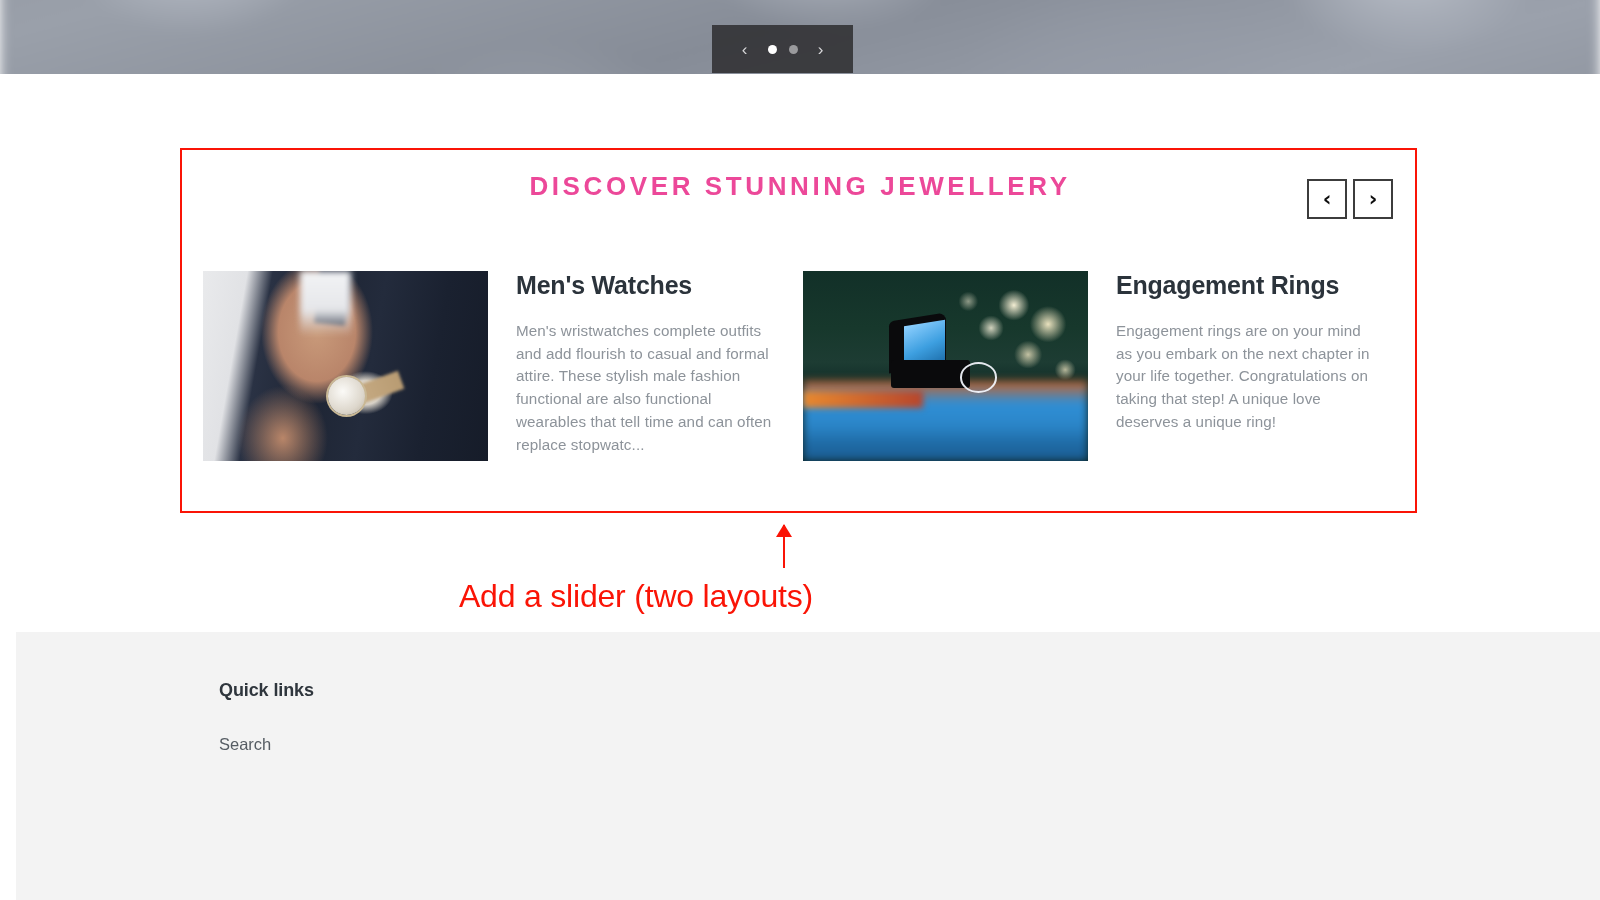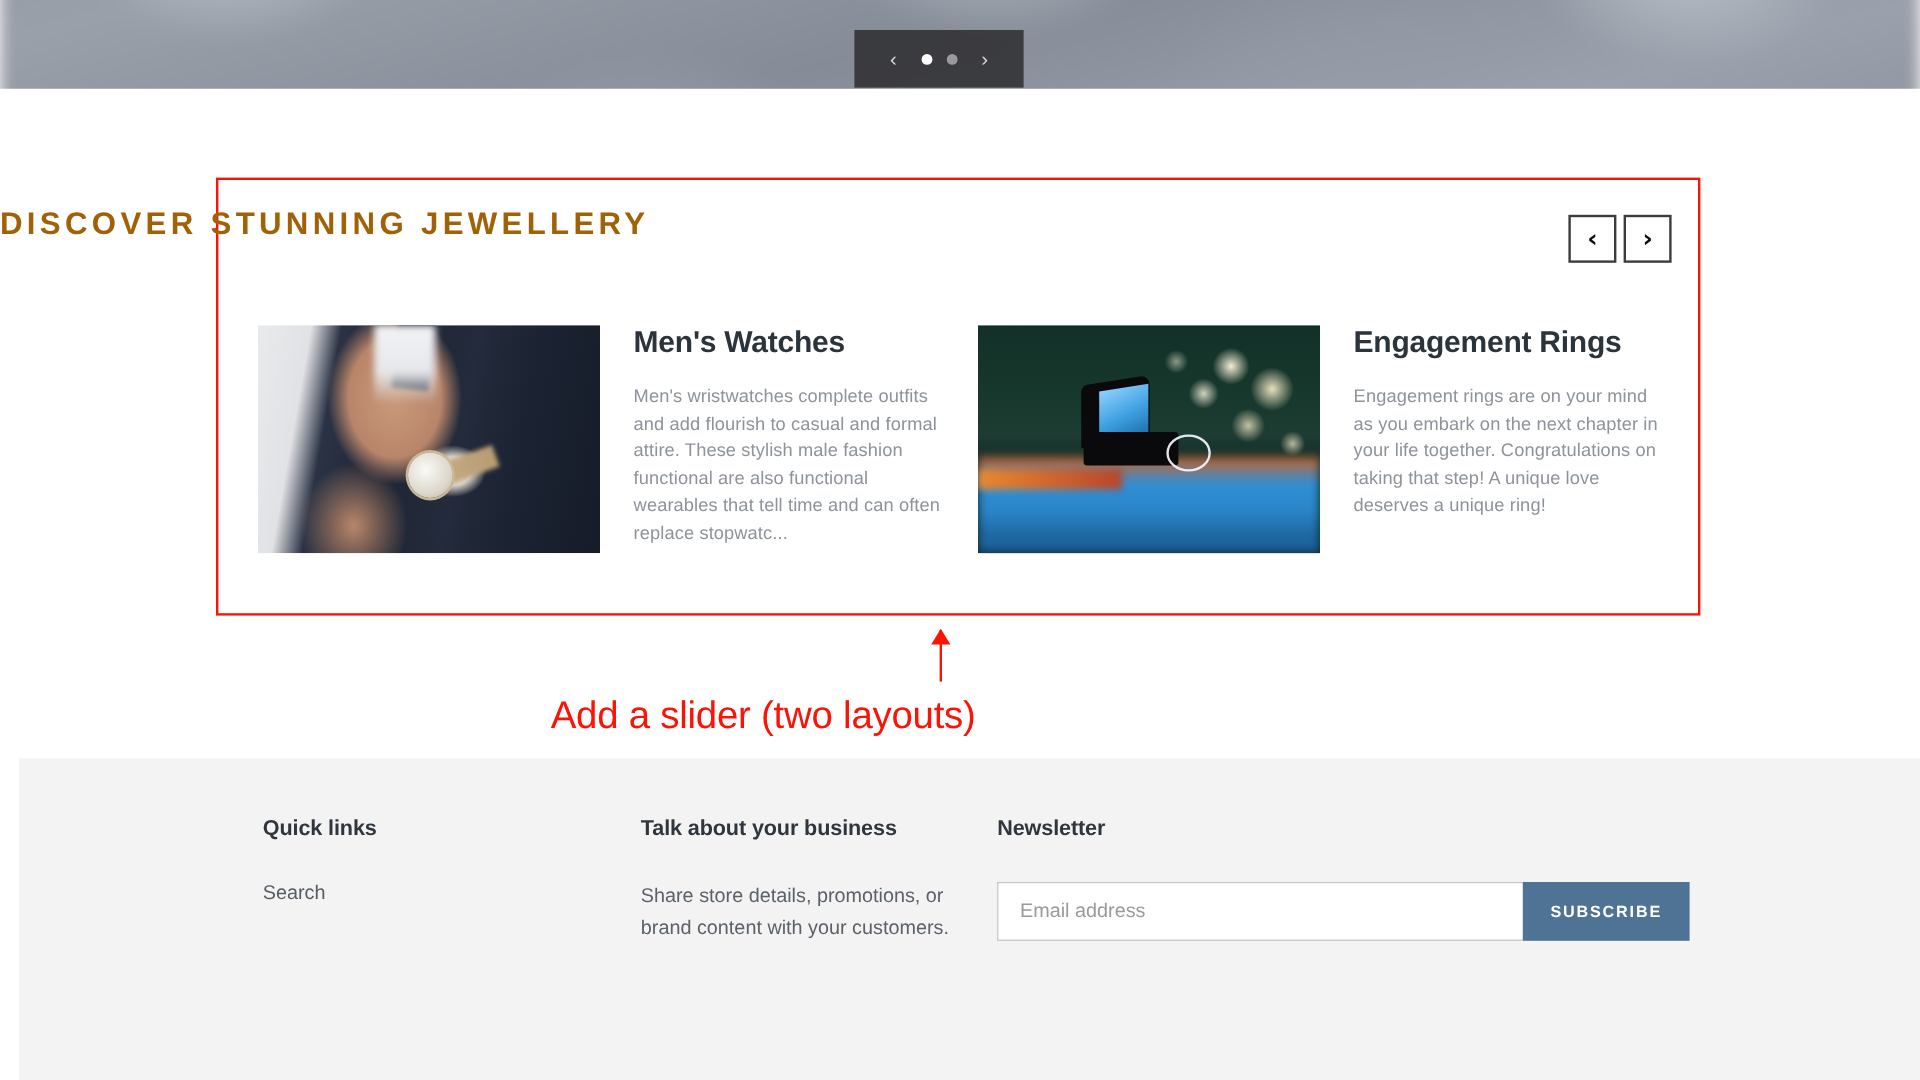--- a/index.html
+++ b/index.html
@@ -43,33 +43,33 @@
   .hero-dot.active { background:#ffffff; }
 
   
   .annot-box {
     position:absolute; left:180px; top:148px; width:1237px; height:365px;
     border:2px solid #fa1406; background:transparent;
   }
 
   
   .slider-title {
-    position:absolute; left:0; top:171px; width:1600px; text-align:left;
+    position:absolute; left:0; top:171px; width:1600px; text-align:center;
     font-size:26px; font-weight:700; letter-spacing:3.6px;
-    color:#a16207; font-family:"Liberation Sans", sans-serif;
+    color:#ec4899; font-family:"Liberation Sans", sans-serif;
   }
   .slider-btns { position:absolute; left:1307px; top:179px; display:flex; gap:6px; }
   .slider-btn {
     width:40px; height:40px; border:2px solid #3c3c3c; background:#fff;
     display:flex; align-items:center; justify-content:center;
     font-size:21px; line-height:1; color:#0d0d0d; cursor:pointer; font-weight:700;
     font-family:"DejaVu Sans", sans-serif;
   }
 
-  .cards { position:absolute; left:203px; top:271px; width:1200px; display:flex; gap:0;margin-left:12px; }
+  .cards { position:absolute; left:203px; top:271px; width:1200px; display:flex; gap:0; }
   .card { display:flex; gap:0; width:600px; }
   .card-img {
     width:285px; height:190px; flex:0 0 285px; overflow:hidden; position:relative;
   }
   .card-text { padding-left:28px; padding-top:0; width:287px; }
   .card-title {
     font-size:25px; font-weight:700; color:#2b333b; line-height:1.15;
     margin-bottom:20px; letter-spacing:-.2px;
   }
   .card-desc {
@@ -259,28 +259,17 @@
   <div class="annot-arrow"></div>
   <div class="annot-label">Add a slider (two layouts)</div>
 
   <div class="footer">
 
     <div class="footer-col col-quick">
       <div class="footer-h">Quick links</div>
       <a class="footer-link" href="#">Search</a>
     </div>
 
-    <div class="footer-col col-talk">
-      <div class="footer-h">Talk about your business</div>
-      <div class="footer-p">Share store details, promotions, or brand content with your customers.</div>
-    </div>
-
-    <div class="footer-col col-news">
-      <div class="footer-h">Newsletter</div>
-      <form class="news-form">
-        <input class="news-input" type="email" placeholder="Email address" style="">
-        <button class="news-btn" type="submit">SUBSCRIBE</button>
-      </form>
-    </div>
+
 
   </div>
 
 </div>
 
 </body></html>

